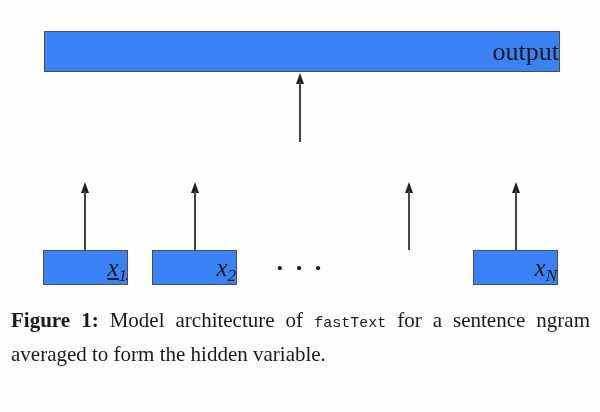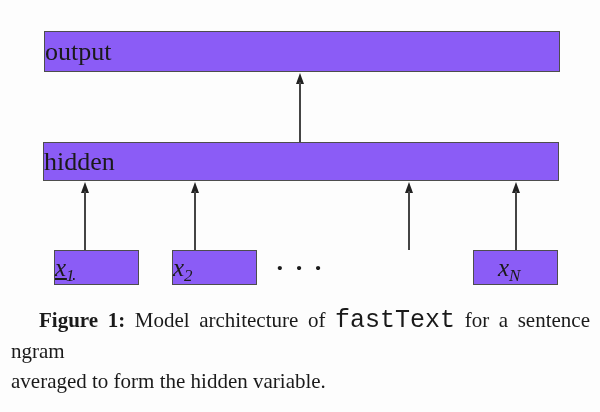--- a/index.html
+++ b/index.html
@@ -16,36 +16,36 @@
     font-family: "Liberation Serif", serif;
     color: var(--text_color);
   }
   .figure-canvas {
     position: relative;
     width: 600px; height: 412px;
     overflow: hidden;
   }
   .box {
     position: absolute;
-    background: #8b5cf6;
+    background: #3b82f6;
     border: 1.5px solid var(--border_color);
     display: flex;
     align-items: center;
-    justify-content: flex-start;
+    justify-content: flex-end;
   }
   .layer-label {
     font-size: 26px;
     line-height: 1;
     color: var(--text_color);
   }
   .output-box { left: 44px; top: 31px; width: 516px; height: 41px; }
   .hidden-box { left: 43px; top: 142px; width: 516px; height: 39px; }
   .input-box  { top: 250px; width: 85px; height: 35px; }
-  .input-box.b1 { left: 54px; text-decoration: underline; }
-  .input-box.b2 { left: 152px; margin-left: 20px; }
+  .input-box.b1 { left: 43px; text-decoration: underline; }
+  .input-box.b2 { left: 152px; }
   .input-box.b3 { left: 367px; }
   .input-box.b4 { left: 473px; padding-left: 24px; }
   .math {
     font-style: italic;
     font-family: "Liberation Serif", serif;
   }
   .input-label { font-size: 25px; line-height: 1; }
   .input-label sub {
     font-size: 17px;
     vertical-align: -5px;
@@ -87,24 +87,24 @@
   }
   .caption {
     position: absolute;
     left: 11px; top: 305px; width: 579px;
     font-size: 21px;
     line-height: 30px;
     color: var(--text_color);
   }
   .cap-line { text-align: justify; text-align-last: justify; }
   .cap-line.last { text-align: right; text-align-last: left; }
-  .bold { font-weight: bold; margin-left: 28px; }
+  .bold { font-weight: bold; }
   .mono {
     font-family: "Liberation Mono", monospace;
-    font-size: 25px;
+    font-size: 15px;
   }
   .caption sub {
     font-size: 14px;
     vertical-align: -4px;
     line-height: 0;
     font-style: italic;
   }
 </style>
 </head>
 <body>
@@ -113,23 +113,20 @@
 
   <div class="box output-box">
     <span class="layer-label">output</span>
   </div>
 
   <div class="arrow main-arrow">
     <div class="head"></div>
     <div class="shaft"></div>
   </div>
 
-  <div class="box hidden-box">
-    <span class="layer-label">hidden</span>
-  </div>
 
   <div class="arrow in-arrow a1">
     <div class="head"></div>
     <div class="shaft"></div>
   </div>
   <div class="arrow in-arrow a2">
     <div class="head"></div>
     <div class="shaft"></div>
   </div>
   <div class="arrow in-arrow a3">

